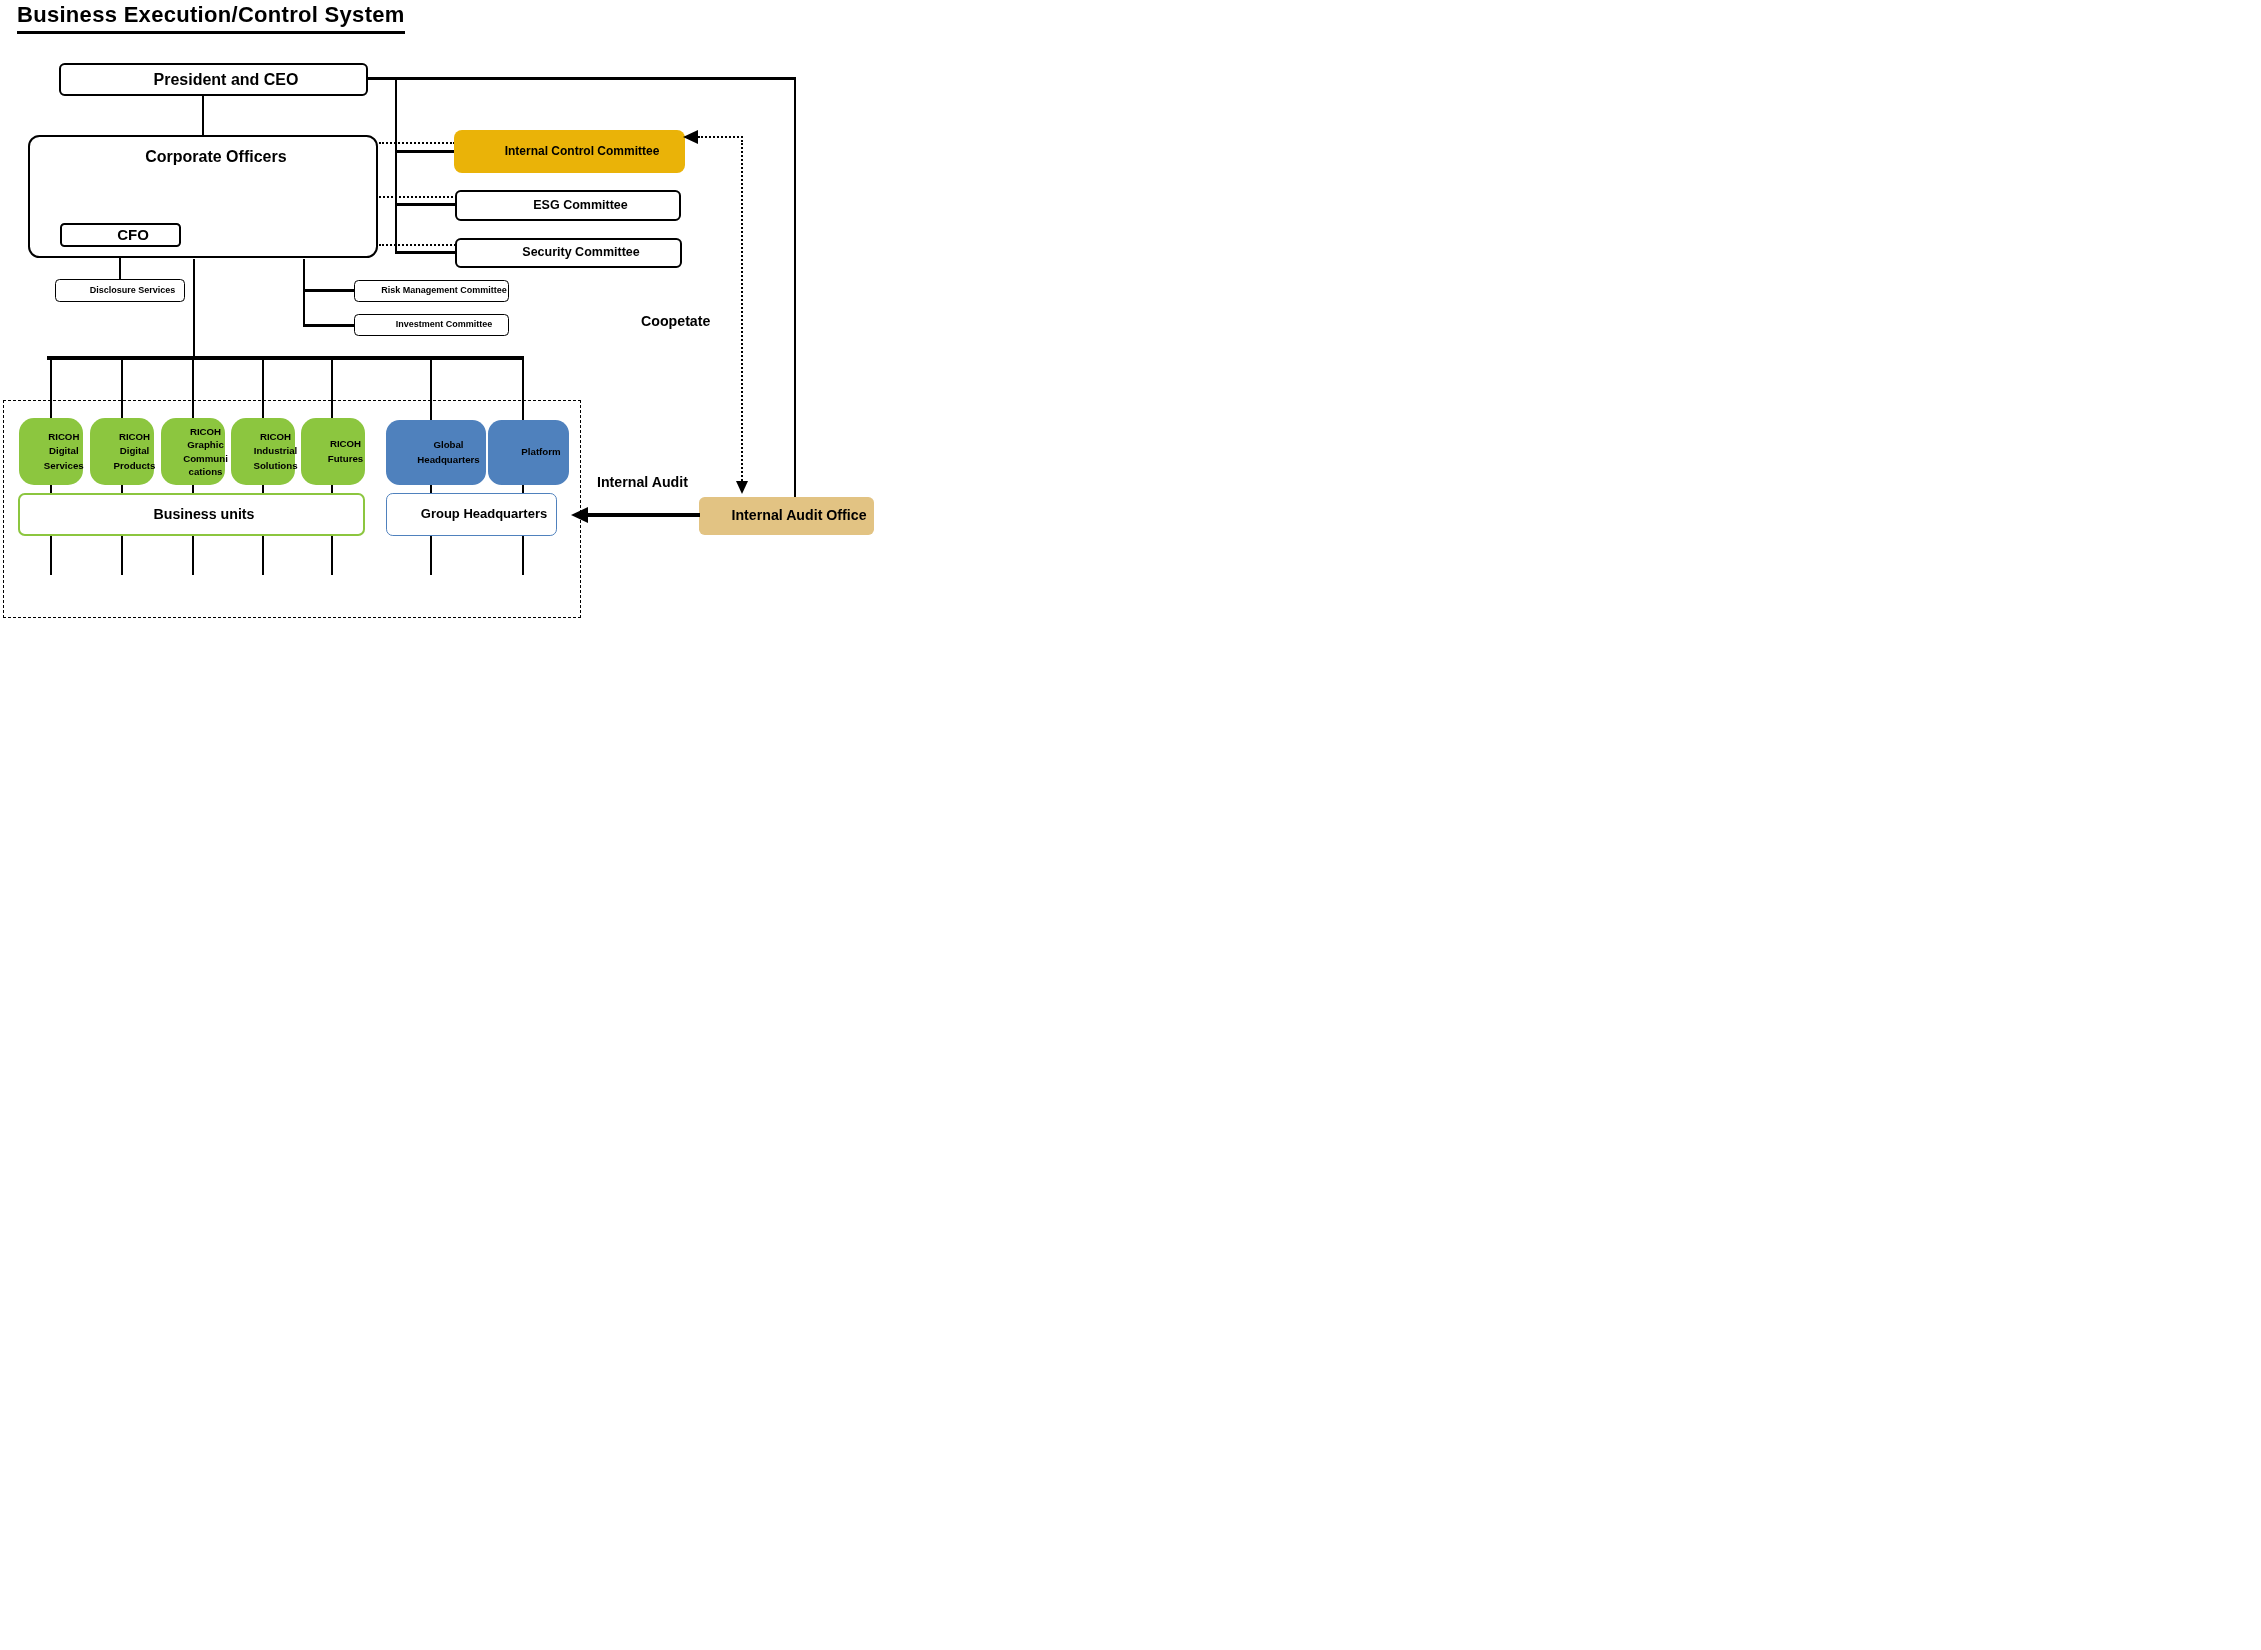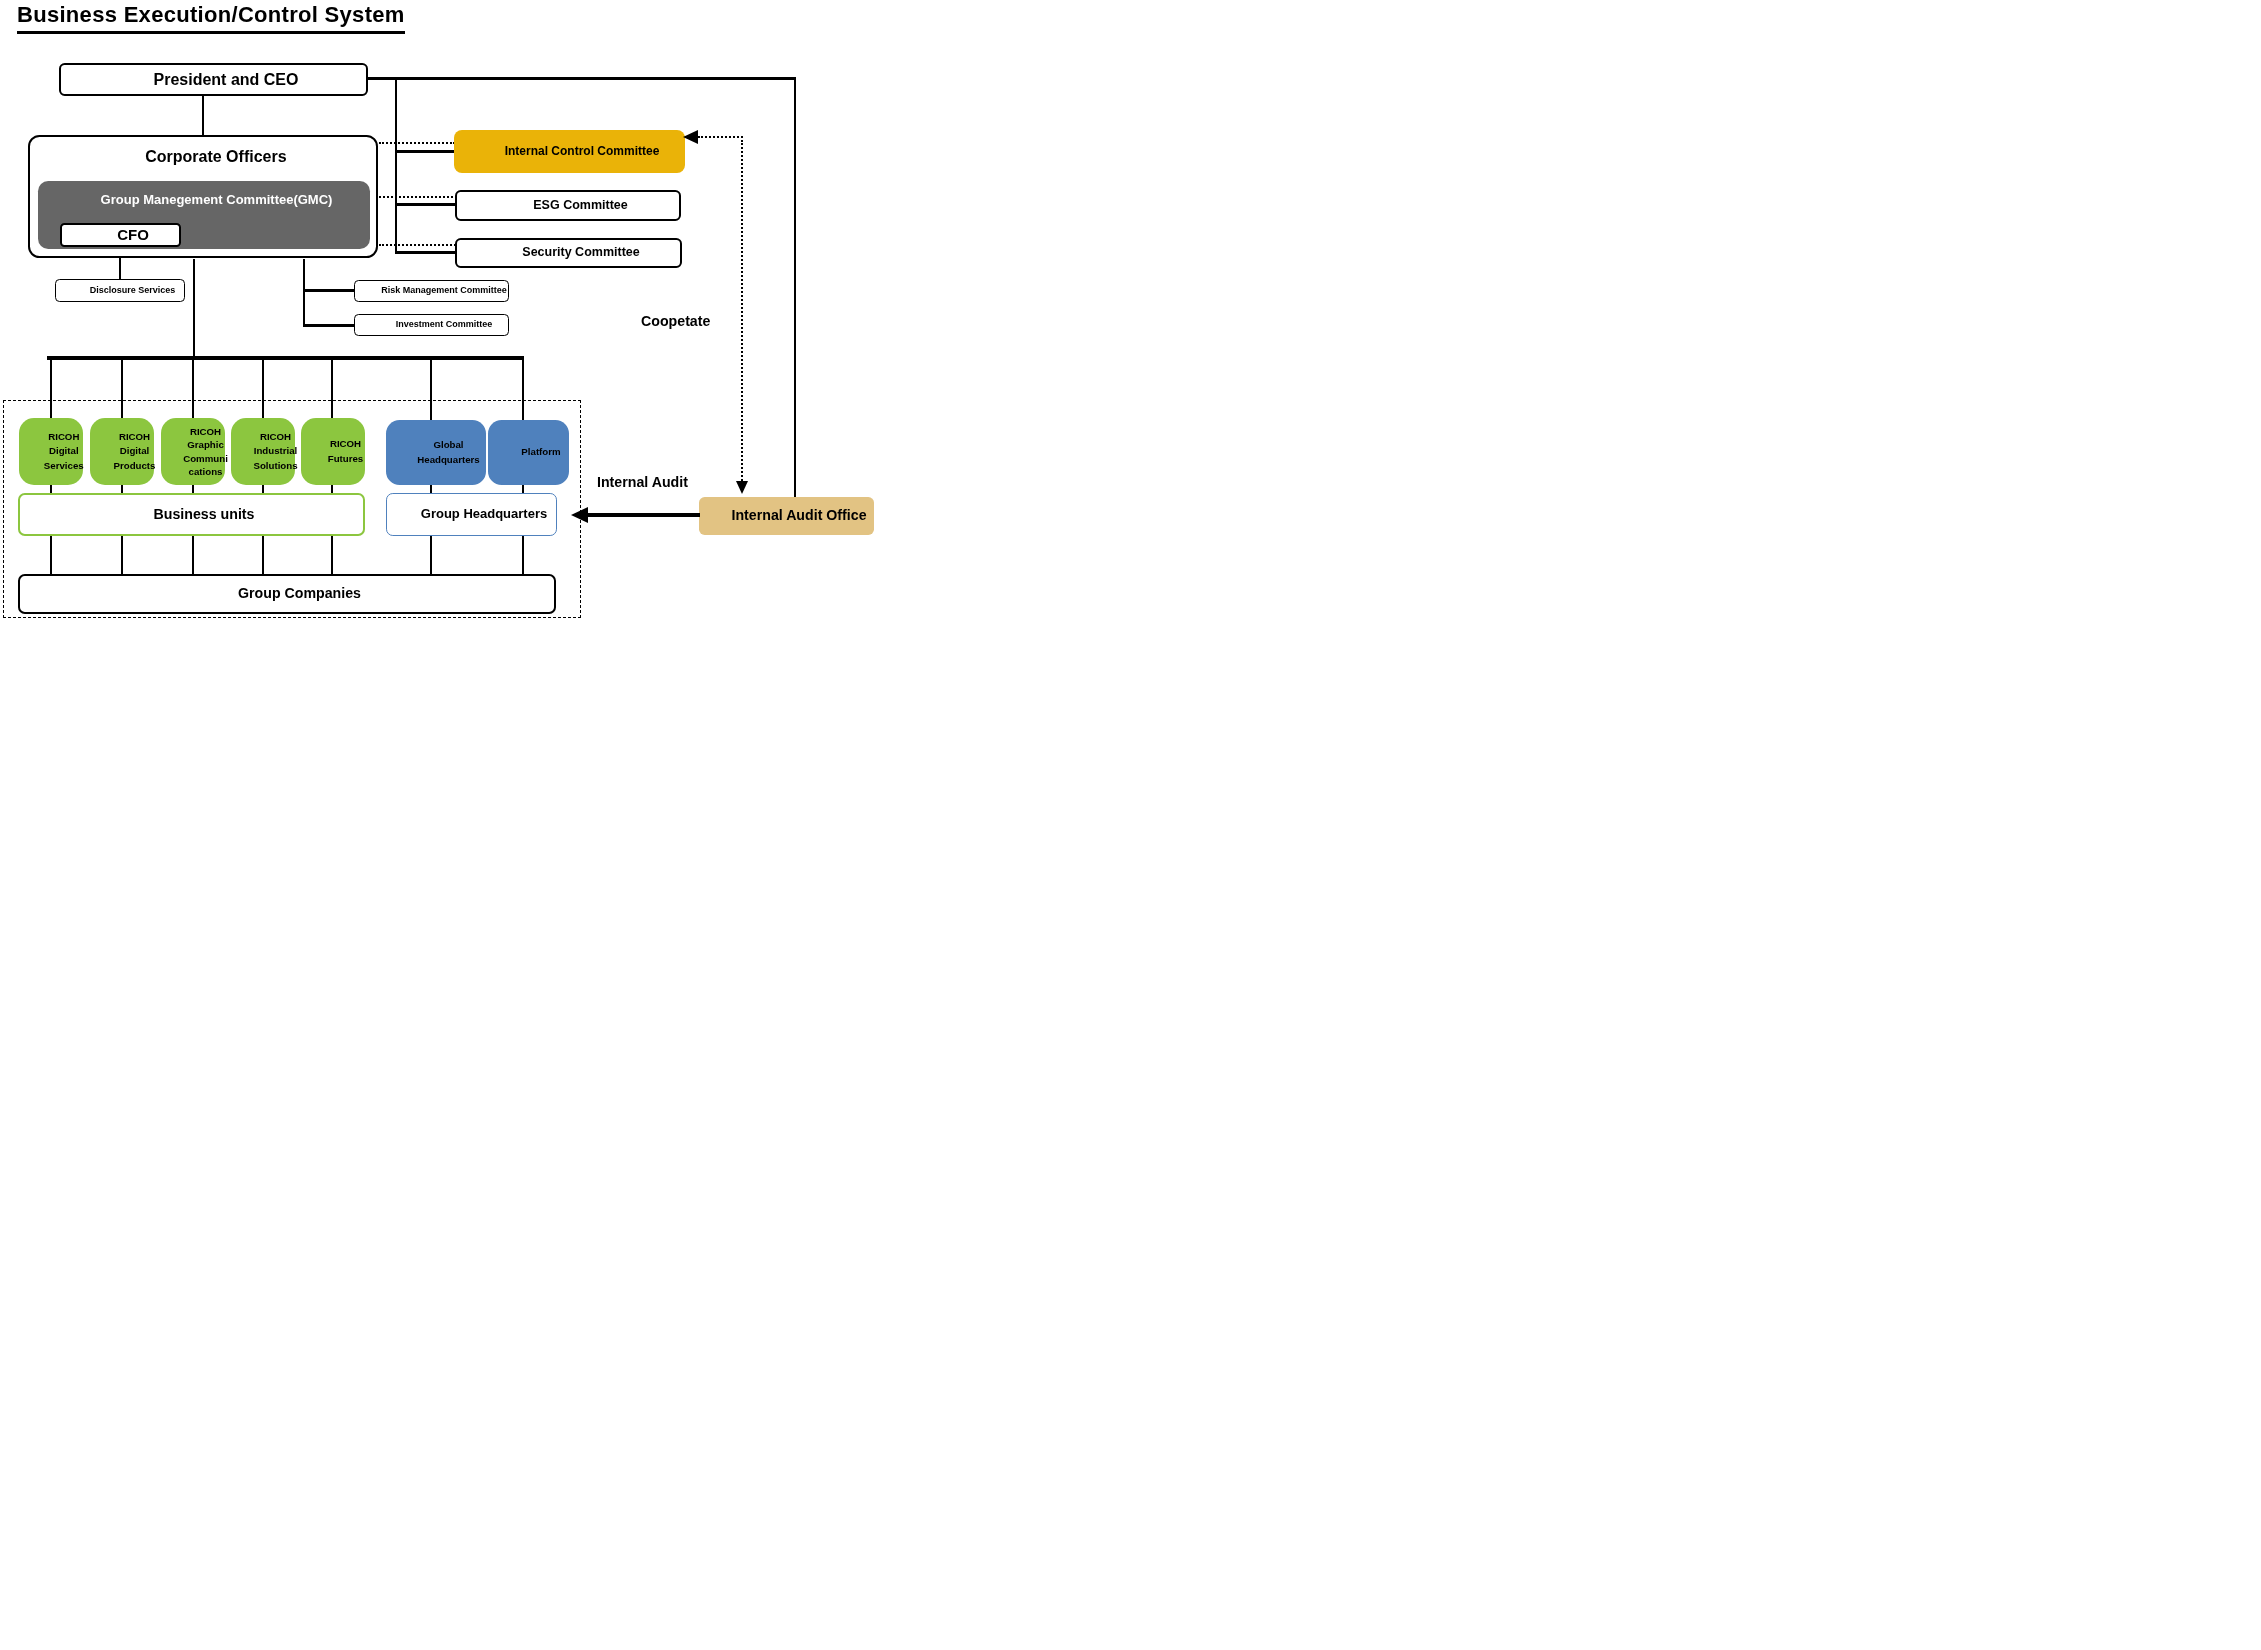--- a/index.html
+++ b/index.html
@@ -99,21 +99,20 @@
   <div class="dot-v" style="left:741px;top:140px;height:341px;"></div>
   <div class="tri" style="left:736px;top:481px;border-left:6.8px solid transparent;border-right:6.8px solid transparent;border-top:13.6px solid #000;"></div>
 
   <div class="line" style="left:586px;top:513px;width:114px;height:4px;z-index:3;"></div>
   <div class="tri" style="left:571px;top:507px;border-top:8px solid transparent;border-bottom:8px solid transparent;border-right:17px solid #000;"></div>
 
   <div class="abs" id="dashed-box"></div>
 
   <div class="box" id="president">President and CEO</div>
   <div class="box" id="corporate">Corporate Officers</div>
-  <div class="box" id="gmc">Group Manegement Committee(GMC)</div>
   <div class="box" id="cfo">CFO</div>
   <div class="box" id="disclosure">Disclosure Services</div>
   <div class="box" id="risk">Risk Management Committee</div>
   <div class="box" id="investment">Investment Committee</div>
   <div class="box" id="icc">Internal Control Committee</div>
   <div class="box" id="esg">ESG Committee</div>
   <div class="box" id="security">Security Committee</div>
 
   <div class="box unit green" id="u-g1">RICOH
 Digital
@@ -129,20 +128,19 @@
 Industrial
 Solutions</div>
   <div class="box unit green" id="u-g5">RICOH
 Futures</div>
   <div class="box unit blue" id="u-b1">Global
 Headquarters</div>
   <div class="box unit blue" id="u-b2">Platform</div>
 
   <div class="box" id="business-units">Business units</div>
   <div class="box" id="group-hq">Group Headquarters</div>
-  <div class="box" id="group-companies">Group Companies</div>
   <div class="box" id="iao">Internal Audit Office</div>
 
   <div class="sidelabel" id="lbl-coopetate">Coopetate</div>
   <div class="sidelabel" id="lbl-internal-audit">Internal Audit</div>
 
 </div>
 
 
 </body></html>

